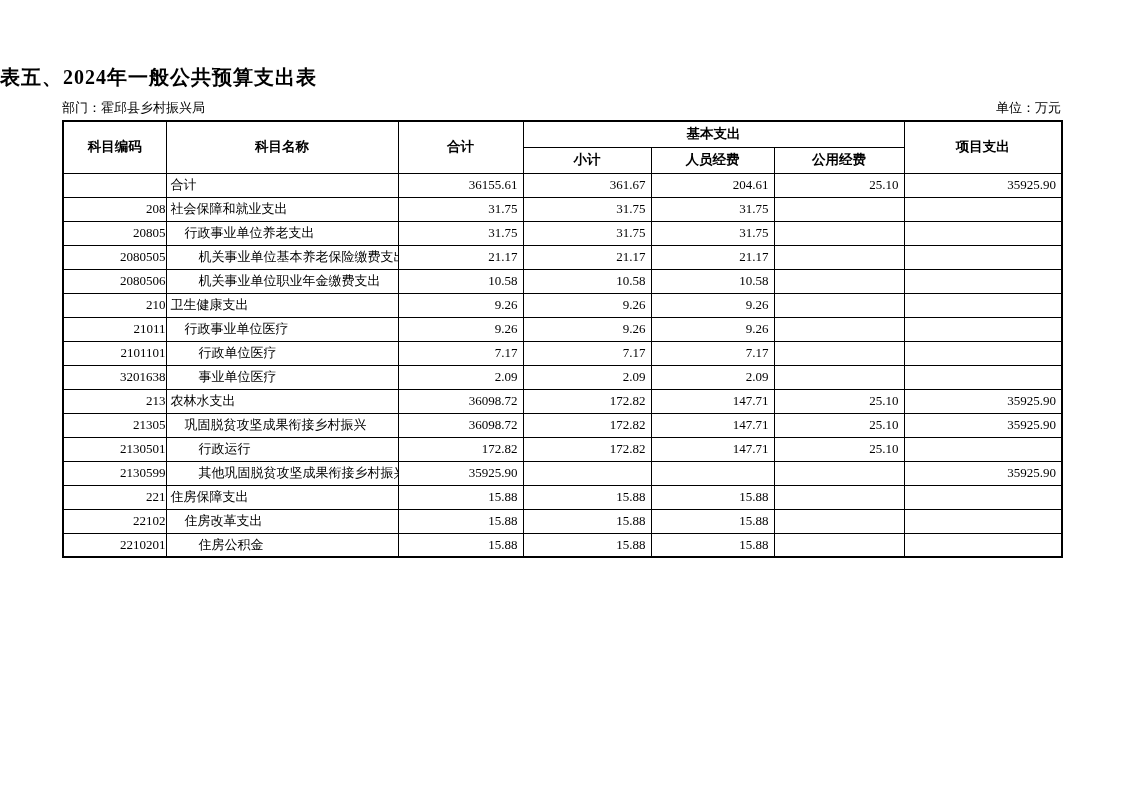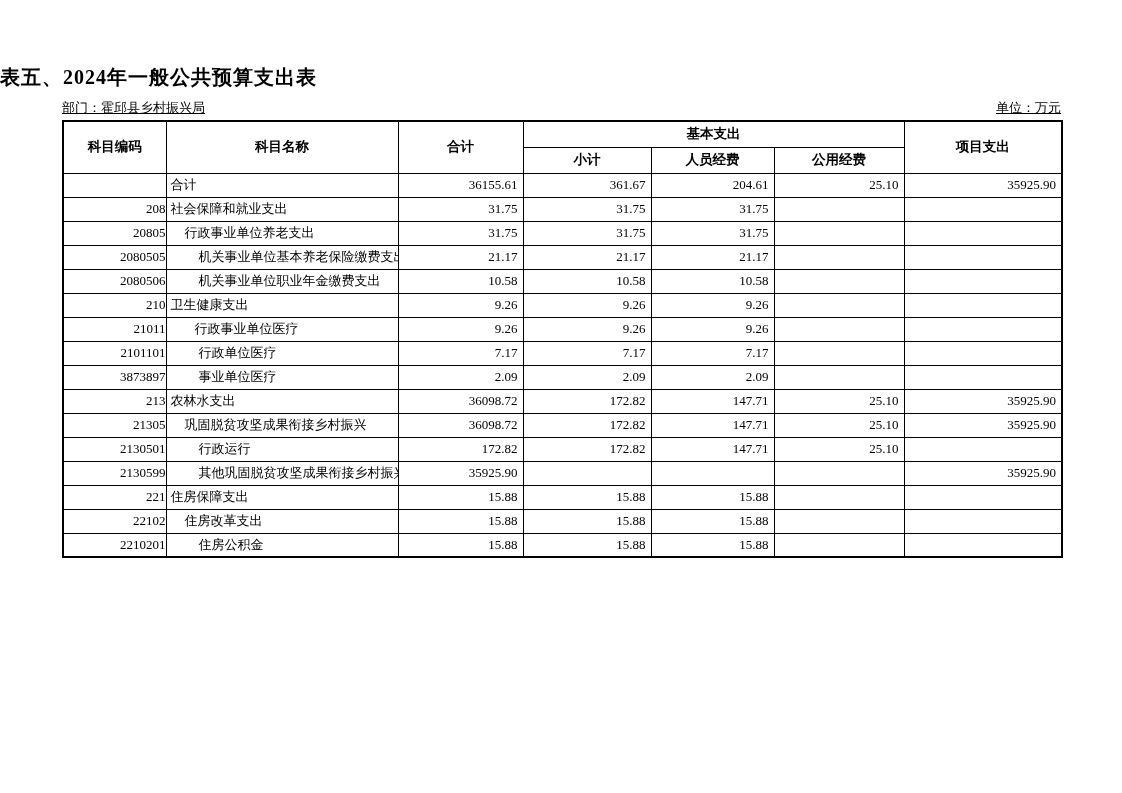--- a/index.html
+++ b/index.html
@@ -28,21 +28,20 @@
     letter-spacing: 1px;
   }
   .meta-row {
     position: absolute;
     top: 99px;
     left: 62px;
     width: 999px;
     display: flex;
     justify-content: space-between;
     font-size: 13px;
-    text-decoration: underline;
   }
   table.budget {
     position: absolute;
     top: 120px;
     left: 62px;
     width: 999px;
     border-collapse: collapse;
     table-layout: fixed;
     border: 2px solid #000;
   }
@@ -151,38 +150,38 @@
           <td class="cell-code" style="padding-left: 3px;">210</td>
           <td class="cell-name" style="padding-left: 4px;">卫生健康支出</td>
           <td class="cell-num">9.26</td>
           <td class="cell-num">9.26</td>
           <td class="cell-num">9.26</td>
           <td class="cell-num"></td>
           <td class="cell-num"></td>
         </tr>
         <tr>
           <td class="cell-code" style="padding-left: 17px;">21011</td>
-          <td class="cell-name" style="padding-left: 28px; margin-top: 32px;">行政事业单位医疗</td>
+          <td class="cell-name" style="padding-left: 18px; margin-top: 32px;">行政事业单位医疗</td>
           <td class="cell-num">9.26</td>
           <td class="cell-num">9.26</td>
           <td class="cell-num">9.26</td>
           <td class="cell-num"></td>
           <td class="cell-num"></td>
         </tr>
         <tr>
           <td class="cell-code" style="padding-left: 31px;">2101101</td>
           <td class="cell-name" style="padding-left: 32px;">行政单位医疗</td>
           <td class="cell-num">7.17</td>
           <td class="cell-num">7.17</td>
           <td class="cell-num">7.17</td>
           <td class="cell-num"></td>
           <td class="cell-num"></td>
         </tr>
         <tr>
-          <td class="cell-code" style="padding-left: 31px;">3873897</td>
+          <td class="cell-code" style="padding-left: 31px;">3201638</td>
           <td class="cell-name" style="padding-left: 32px;">事业单位医疗</td>
           <td class="cell-num">2.09</td>
           <td class="cell-num">2.09</td>
           <td class="cell-num">2.09</td>
           <td class="cell-num"></td>
           <td class="cell-num"></td>
         </tr>
         <tr>
           <td class="cell-code" style="padding-left: 3px;">213</td>
           <td class="cell-name" style="padding-left: 4px;">农林水支出</td>

